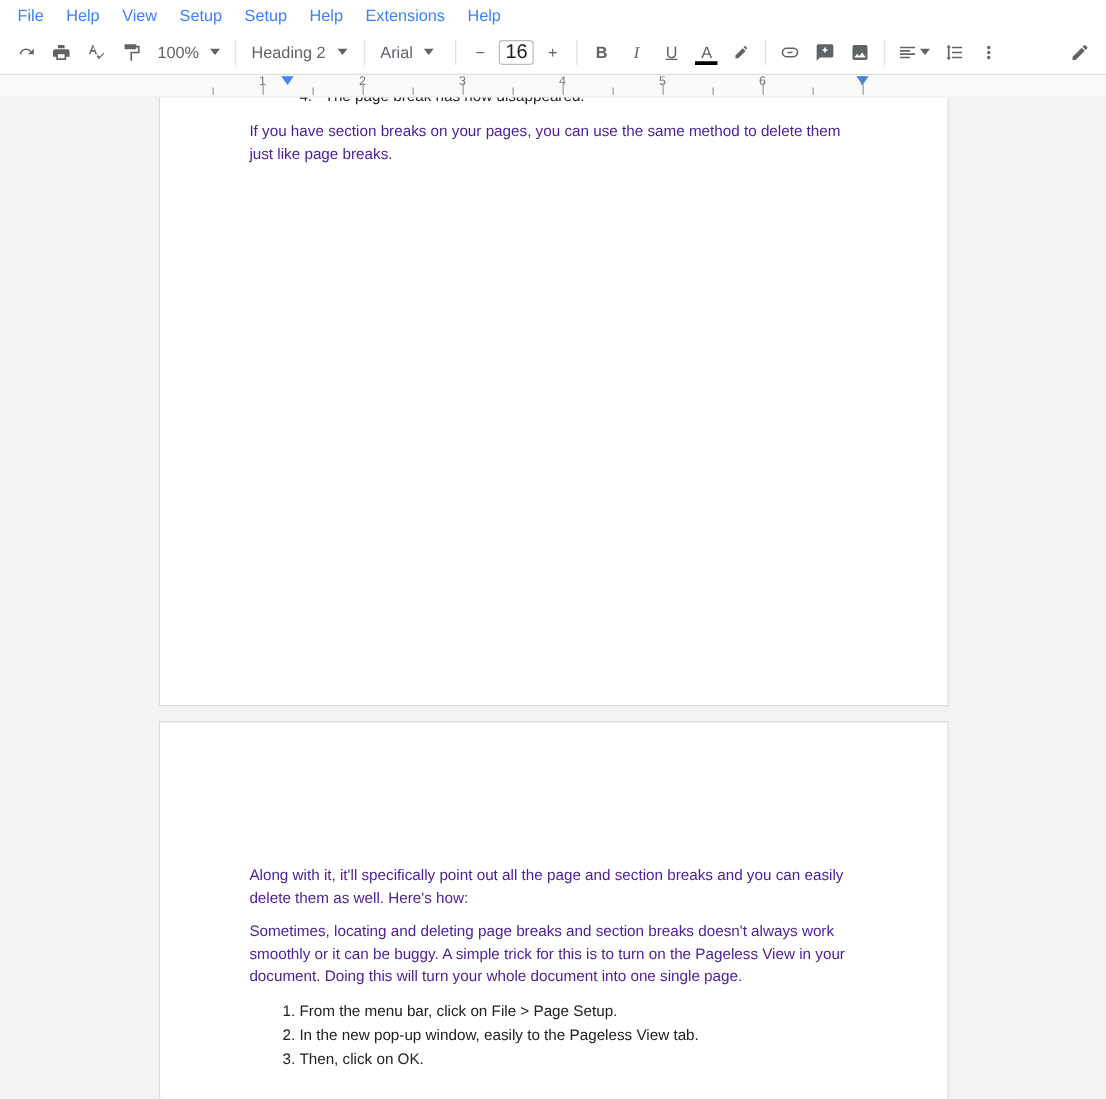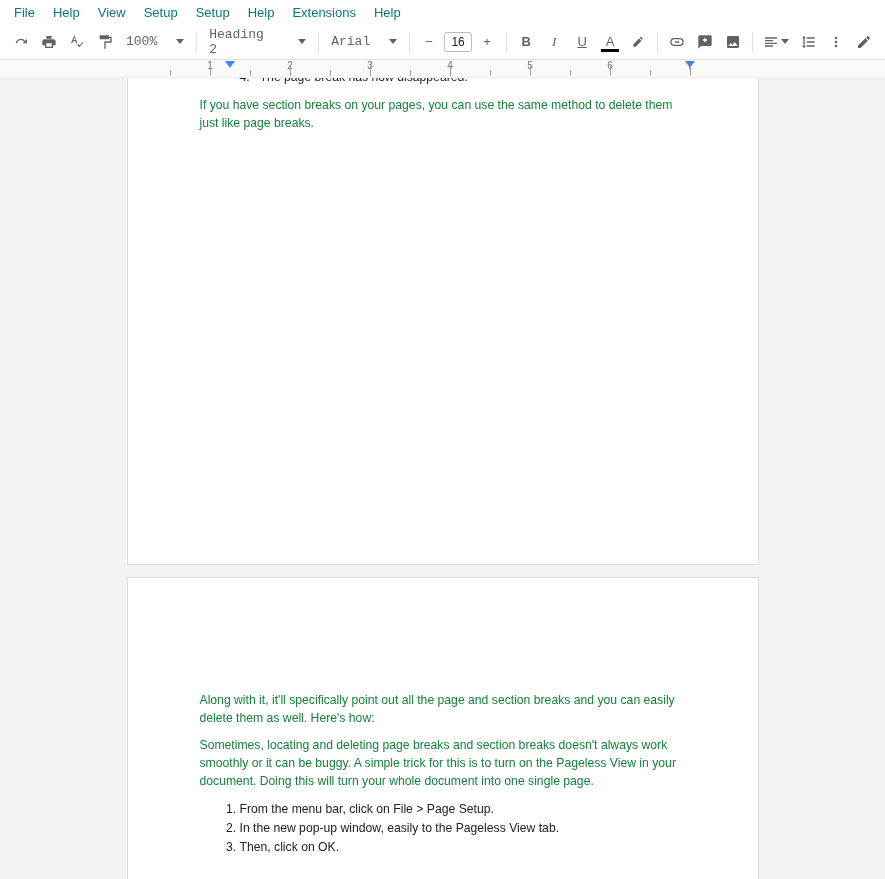--- a/index.html
+++ b/index.html
@@ -15,21 +15,21 @@
     position:relative;
   }
   
   .menubar {
     height:24px;
     display:flex;
     align-items:center;
     padding:0 6px;
     gap:2px;
     font-size:13px;
-    color:#0f766e;
+    color:#3b82f6;
   }
   .menubar .mitem {
     padding:2px 8px;
     border-radius:4px;
     cursor:default;
   }
 
   
   .toolbar {
     height:36px;
@@ -53,45 +53,44 @@
   }
   .tsep {
     width:1px;
     height:20px;
     background:#e0e0e0;
     margin:0 4px;
   }
   .select-like {
     display:flex;
     align-items:center;
-    gap:19px;
+    gap:9px;
     padding:0 6px;
     height:26px;
     border-radius:4px;
     cursor:default;
-    font-family:Liberation Mono, monospace;
   }
   .caret {
     width:0;height:0;
     border-left:4px solid transparent;
     border-right:4px solid transparent;
     border-top:5px solid #5f6368;
   }
   .fontsize-box {
     display:flex;
     align-items:center;
     gap:2px;
   }
   .fontsize-input {
     width:28px;
     height:20px;
     border:1px solid #bdbdbd;
     border-radius:3px;
     text-align:center;
-    font-size:12px;
+    font-size:16px;
     color:#202124;
     display:flex;
     align-items:center;
     justify-content:center;
   }
   .bold { font-weight:700; }
   .italic { font-style:italic; font-family:Georgia,serif; }
   .underline-letter { text-decoration:underline; }
   .text-color {
     position:relative;
@@ -211,21 +210,21 @@
     padding:0 72px 72px 72px;
   }
   .page.second {
     height:540px;
     padding:114px 72px 72px 72px;
   }
   .page p {
     margin:0 0 10px 0;
     font-size:12.2px;
     line-height:1.45;
-    color:#15803d;
+    color:#4c1d95;
   }
   ol.doc-list {
     margin:0 0 10px 0;
     padding-left:40px;
     font-size:12.2px;
     line-height:1.55;
     color:#202124;
   }
   ol.doc-list.start4 { counter-reset: item 3; list-style:none; }
   ol.doc-list.start4 li::before {

